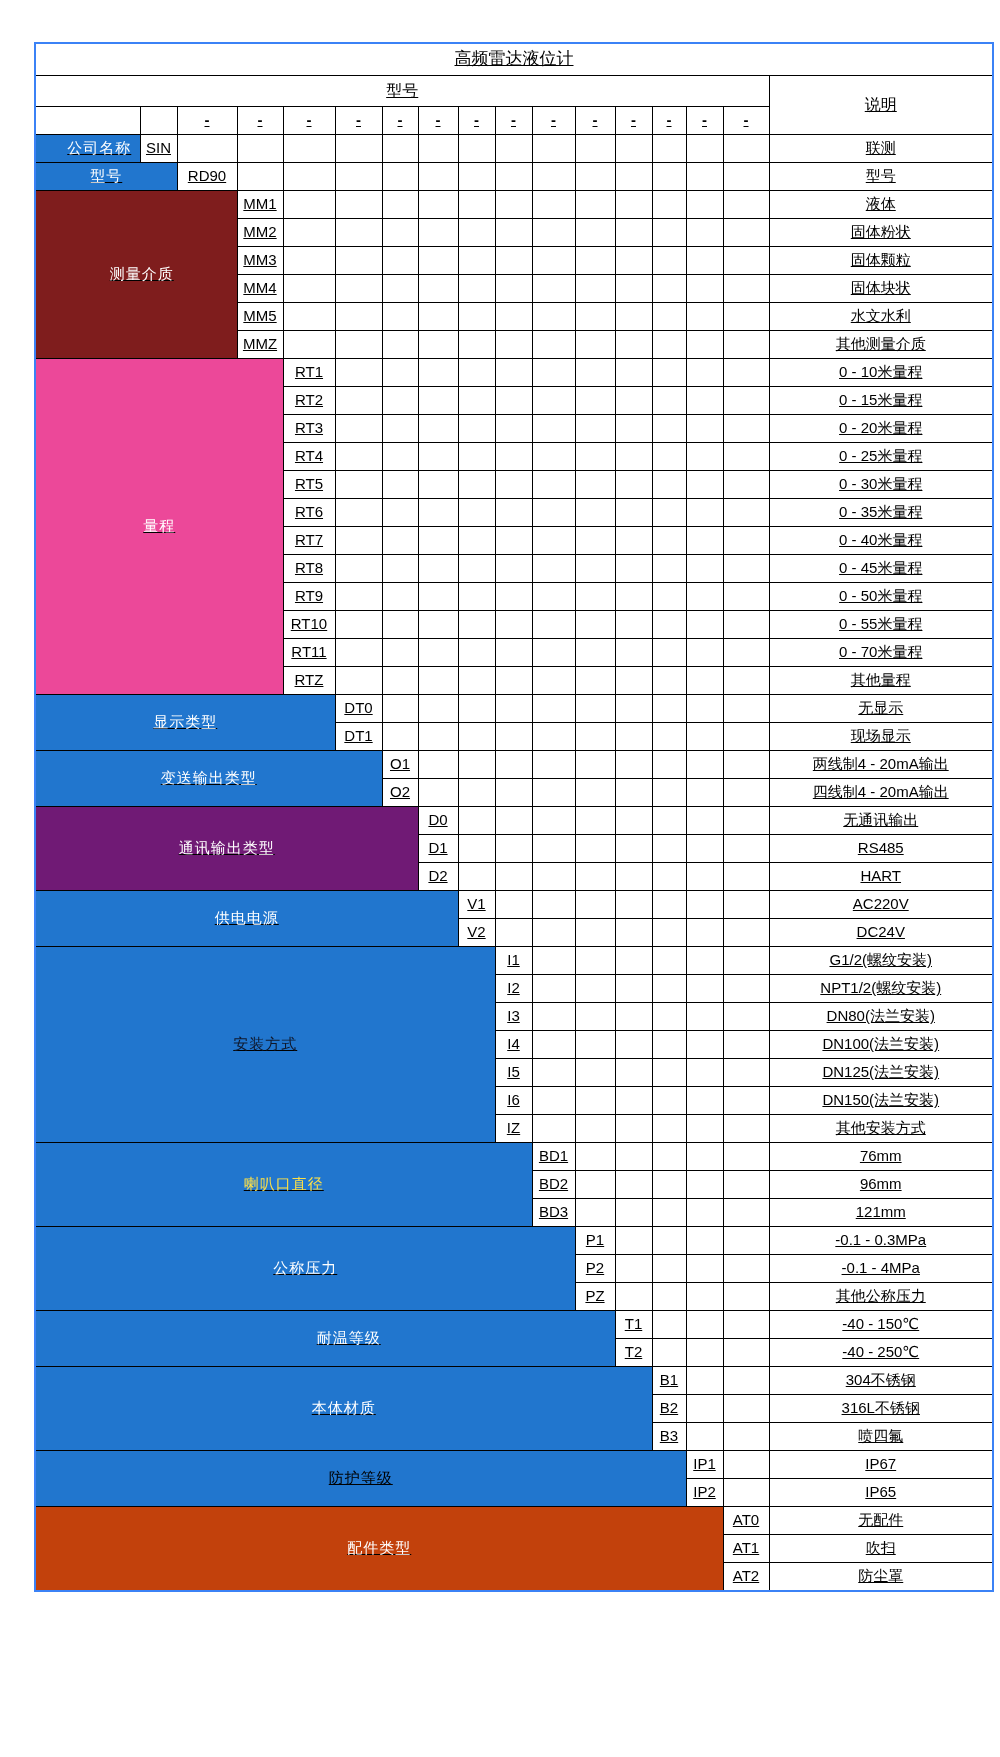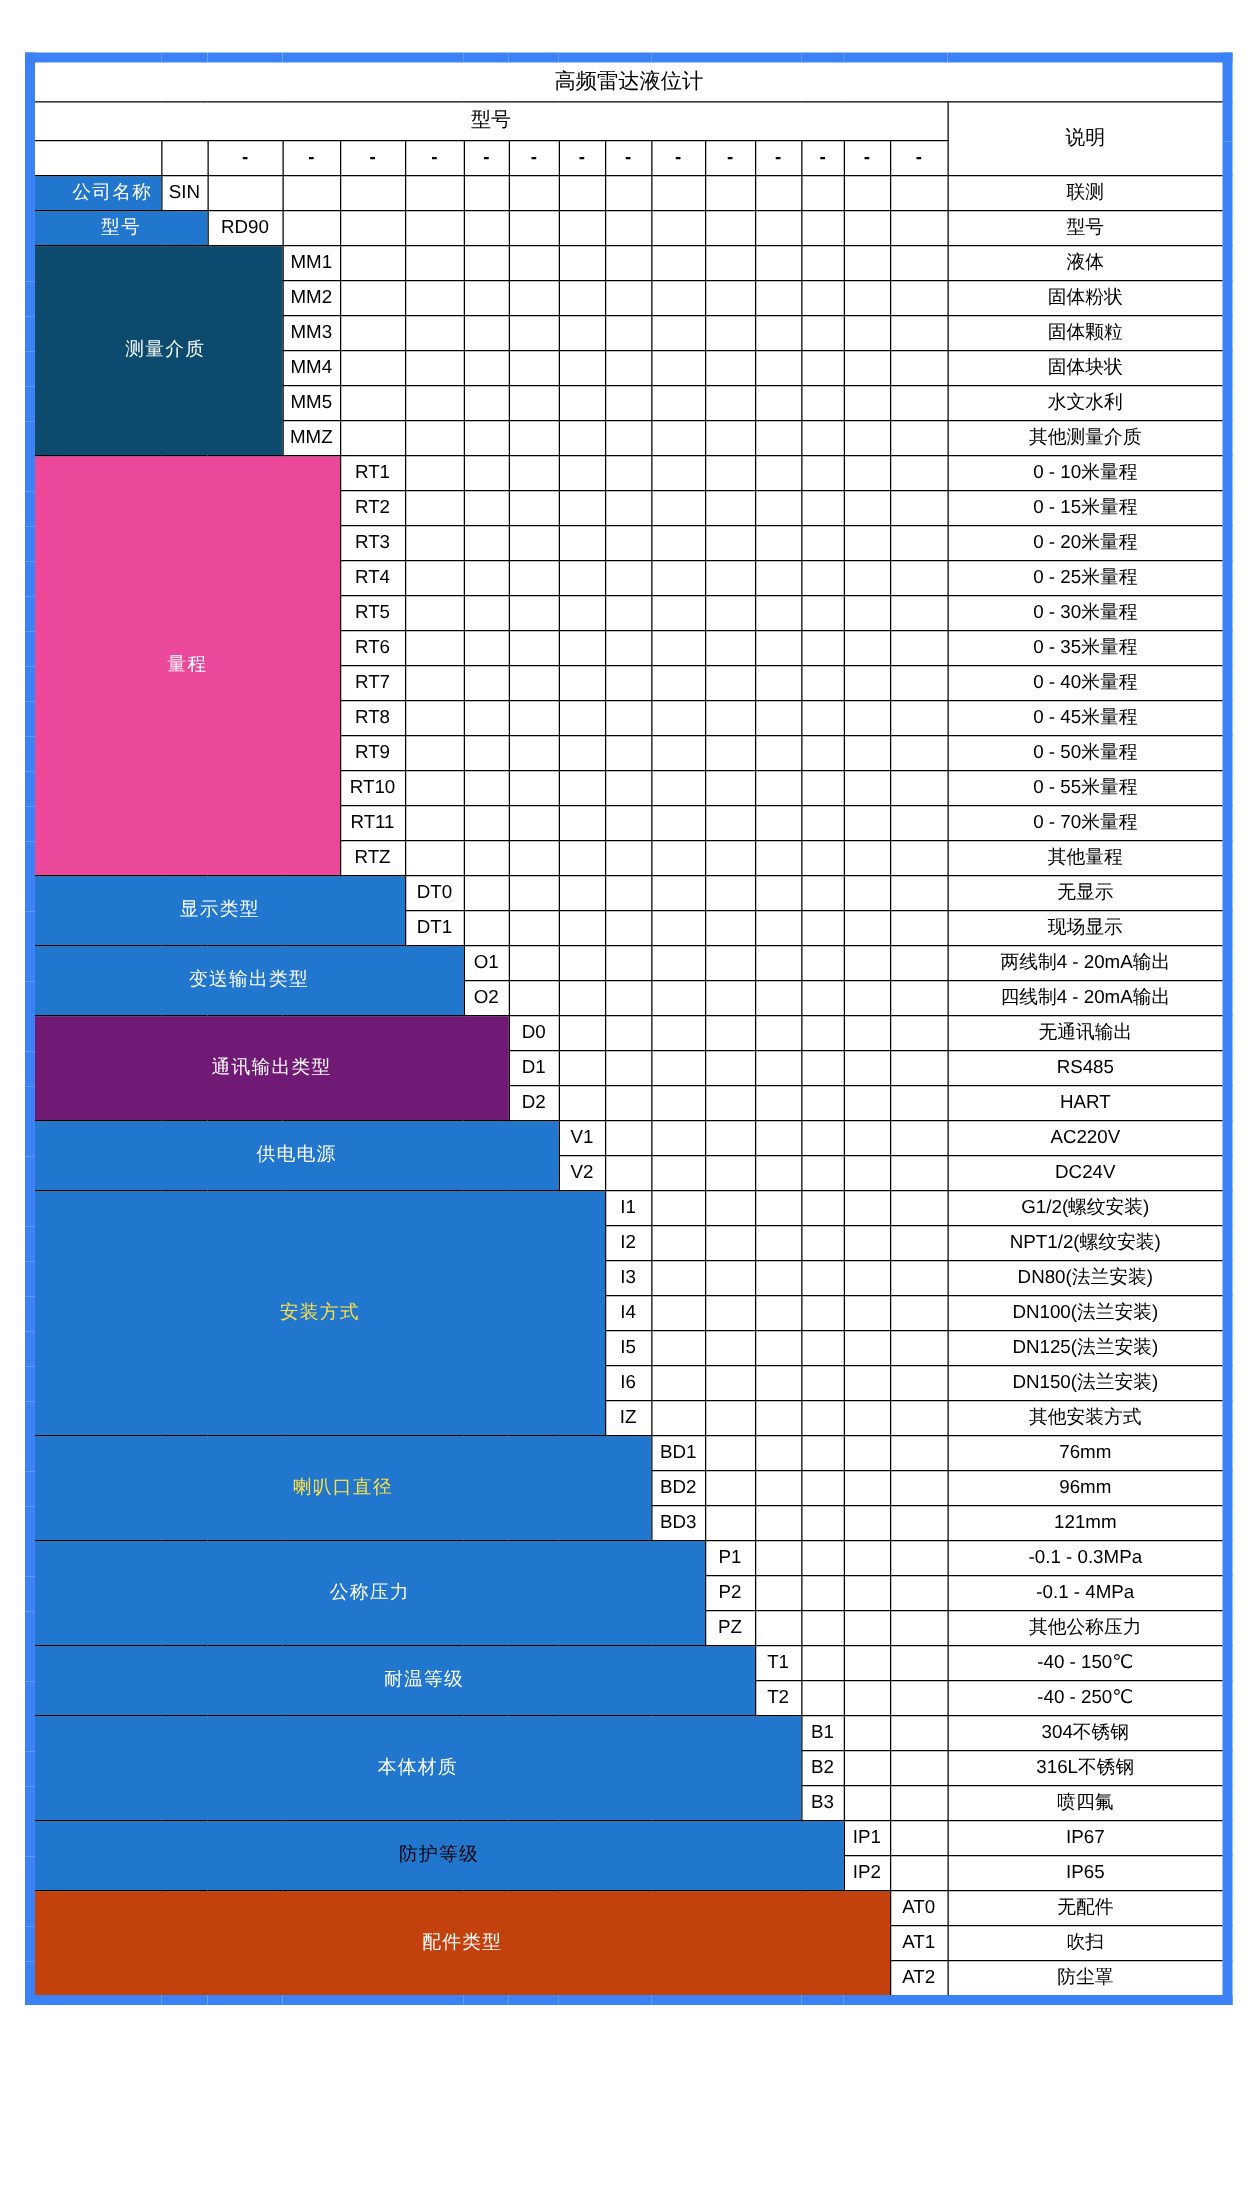--- a/index.html
+++ b/index.html
@@ -7,22 +7,23 @@
     padding: 0;
     background: #ffffff;
     width: 1000px;
     height: 1757px;
     font-family: "Liberation Sans", "DejaVu Sans", sans-serif;
     color: #000000;
   }
   table.spec {
     border-collapse: collapse;
     table-layout: fixed;
-    margin: 42px 0 0 20px;
-    border: 8px solid #3b82f6;
+    margin: 42px 0 0 34px;
+    border: 2px solid #3b82f6;
+    text-decoration: underline;
   }
   table.spec td {
     border: 1px solid #000000;
     text-align: center;
     vertical-align: middle;
     font-size: 15px;
     padding: 0 1px;
     overflow: hidden;
     white-space: nowrap;
     height: 27px;
@@ -120,21 +121,21 @@
         <td></td>
         <td></td>
         <td></td>
         <td></td>
         <td></td>
         <td></td>
         <td></td>
         <td class="desc-cell">型号</td>
       </tr>
       <tr>
-        <td class="cat" colspan="3" rowspan="6" style="background: #0c4a6e; color: rgb(255, 255, 255); padding-left: 12px;">测量介质</td>
+        <td class="cat" colspan="3" rowspan="6" style="background: #7f1d1d; color: rgb(255, 255, 255); padding-left: 12px;">测量介质</td>
         <td class="code-cell">MM1</td>
         <td></td>
         <td></td>
         <td></td>
         <td></td>
         <td></td>
         <td></td>
         <td></td>
         <td></td>
         <td></td>
@@ -514,21 +515,21 @@
         <td></td>
         <td></td>
         <td></td>
         <td></td>
         <td></td>
         <td></td>
         <td></td>
         <td class="desc-cell">DC24V</td>
       </tr>
       <tr>
-        <td class="cat" colspan="9" rowspan="7" style="background: rgb(33, 118, 206); color: #fde047;">安装方式</td>
+        <td class="cat" colspan="9" rowspan="7" style="background: rgb(33, 118, 206); color: #0f172a;">安装方式</td>
         <td class="code-cell">I1</td>
         <td></td>
         <td></td>
         <td></td>
         <td></td>
         <td></td>
         <td></td>
         <td class="desc-cell">G1/2(螺纹安装)</td>
       </tr>
       <tr>

